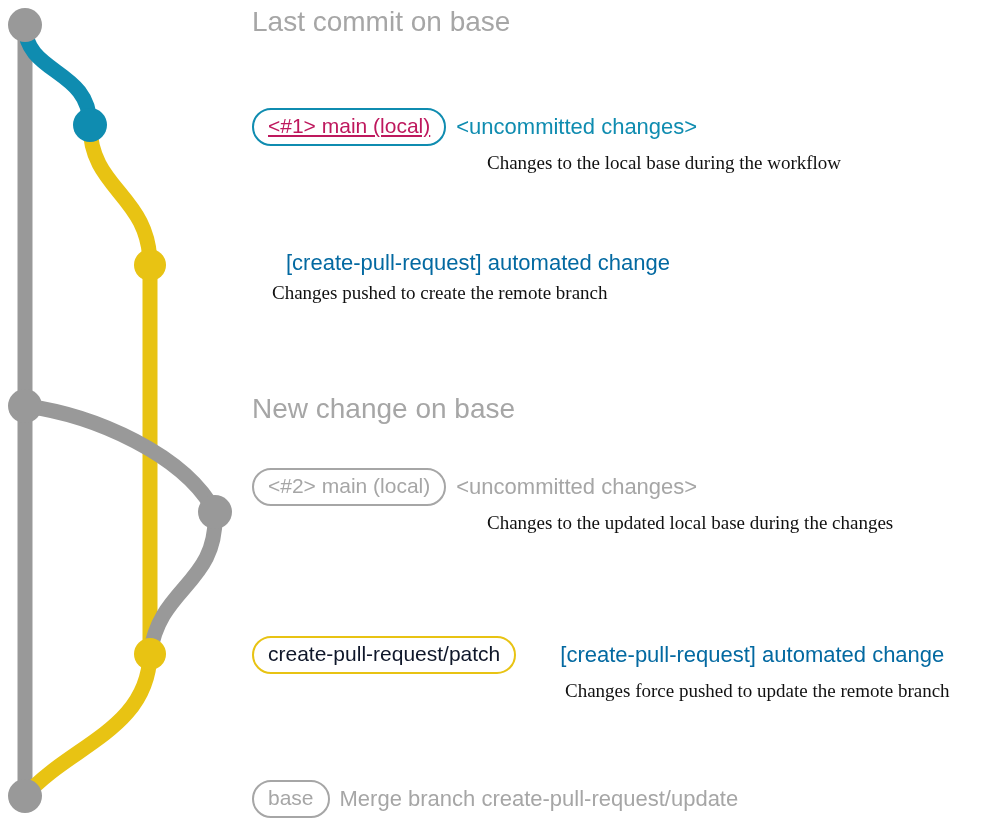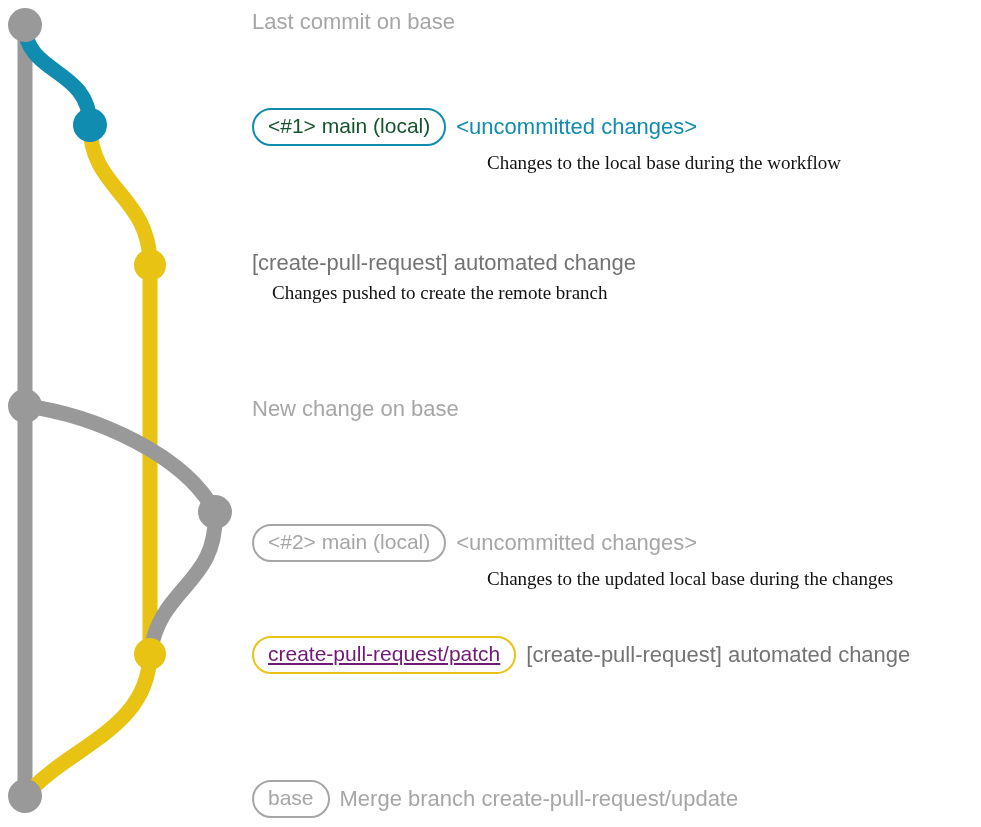--- a/index.html
+++ b/index.html
@@ -53,35 +53,35 @@
     display: inline-block;
     border: 2px solid #999999;
     border-radius: 22px;
     padding: 4px 14px 6px 14px;
     font-size: 21px;
     line-height: 24px;
     color: #999999;
     background: #ffffff;
     white-space: nowrap;
   }
-  .chip.blue   { border-color: #0f8cb0; color: #14532d; }
-  .chip.yellow { border-color: #e8c313; color: #701a75; text-decoration: underline; }
+  .chip.blue   { border-color: #0f8cb0; color: #be185d; text-decoration: underline; }
+  .chip.yellow { border-color: #e8c313; color: #0f172a; }
   .chip.gray   { border-color: #a6a6a6; color: #a6a6a6; }
 
   .subject {
     font-size: 22px;
     line-height: 26px;
     white-space: nowrap;
   }
   .subject.blue   { color: #0f8cb0; }
-  .subject.yellow { color: #737373; }
+  .subject.yellow { color: #0369a1; margin-left: 34px; }
   .subject.gray   { color: #a6a6a6; }
 
   .title-only {
-    font-size: 22px;
+    font-size: 28px;
     line-height: 26px;
     color: #a6a6a6;
     white-space: nowrap;
   }
 
   .body-text {
     font-family: "Liberation Serif", serif;
     font-size: 19px;
     line-height: 23px;
     color: #111111;
@@ -138,33 +138,34 @@
     <div class="row-head">
       <span class="subject yellow">[create-pull-request] automated change</span>
     </div>
     <div class="body-text indent-1">Changes pushed to create the remote branch</div>
   </div>
 
   <div class="row" style="top:396px">
     <div class="title-only">New change on base</div>
   </div>
 
-  <div class="row" style="top:524px">
+  <div class="row" style="top:468px">
     <div class="row-head">
       <span class="chip gray">&lt;#2&gt; main (local)</span>
       <span class="subject gray">&lt;uncommitted changes&gt;</span>
     </div>
     <div class="body-text indent-2">Changes to the updated local base during the changes</div>
   </div>
 
   <div class="row" style="top:636px">
     <div class="row-head">
       <span class="chip yellow">create-pull-request/patch</span>
       <span class="subject yellow">[create-pull-request] automated change</span>
     </div>
+    <div class="body-text indent-3">Changes force pushed to update the remote branch</div>
   </div>
 
   <div class="row" style="top:780px">
     <div class="row-head">
       <span class="chip gray">base</span>
       <span class="subject gray">Merge branch create-pull-request/update</span>
     </div>
   </div>
 
 </div>

